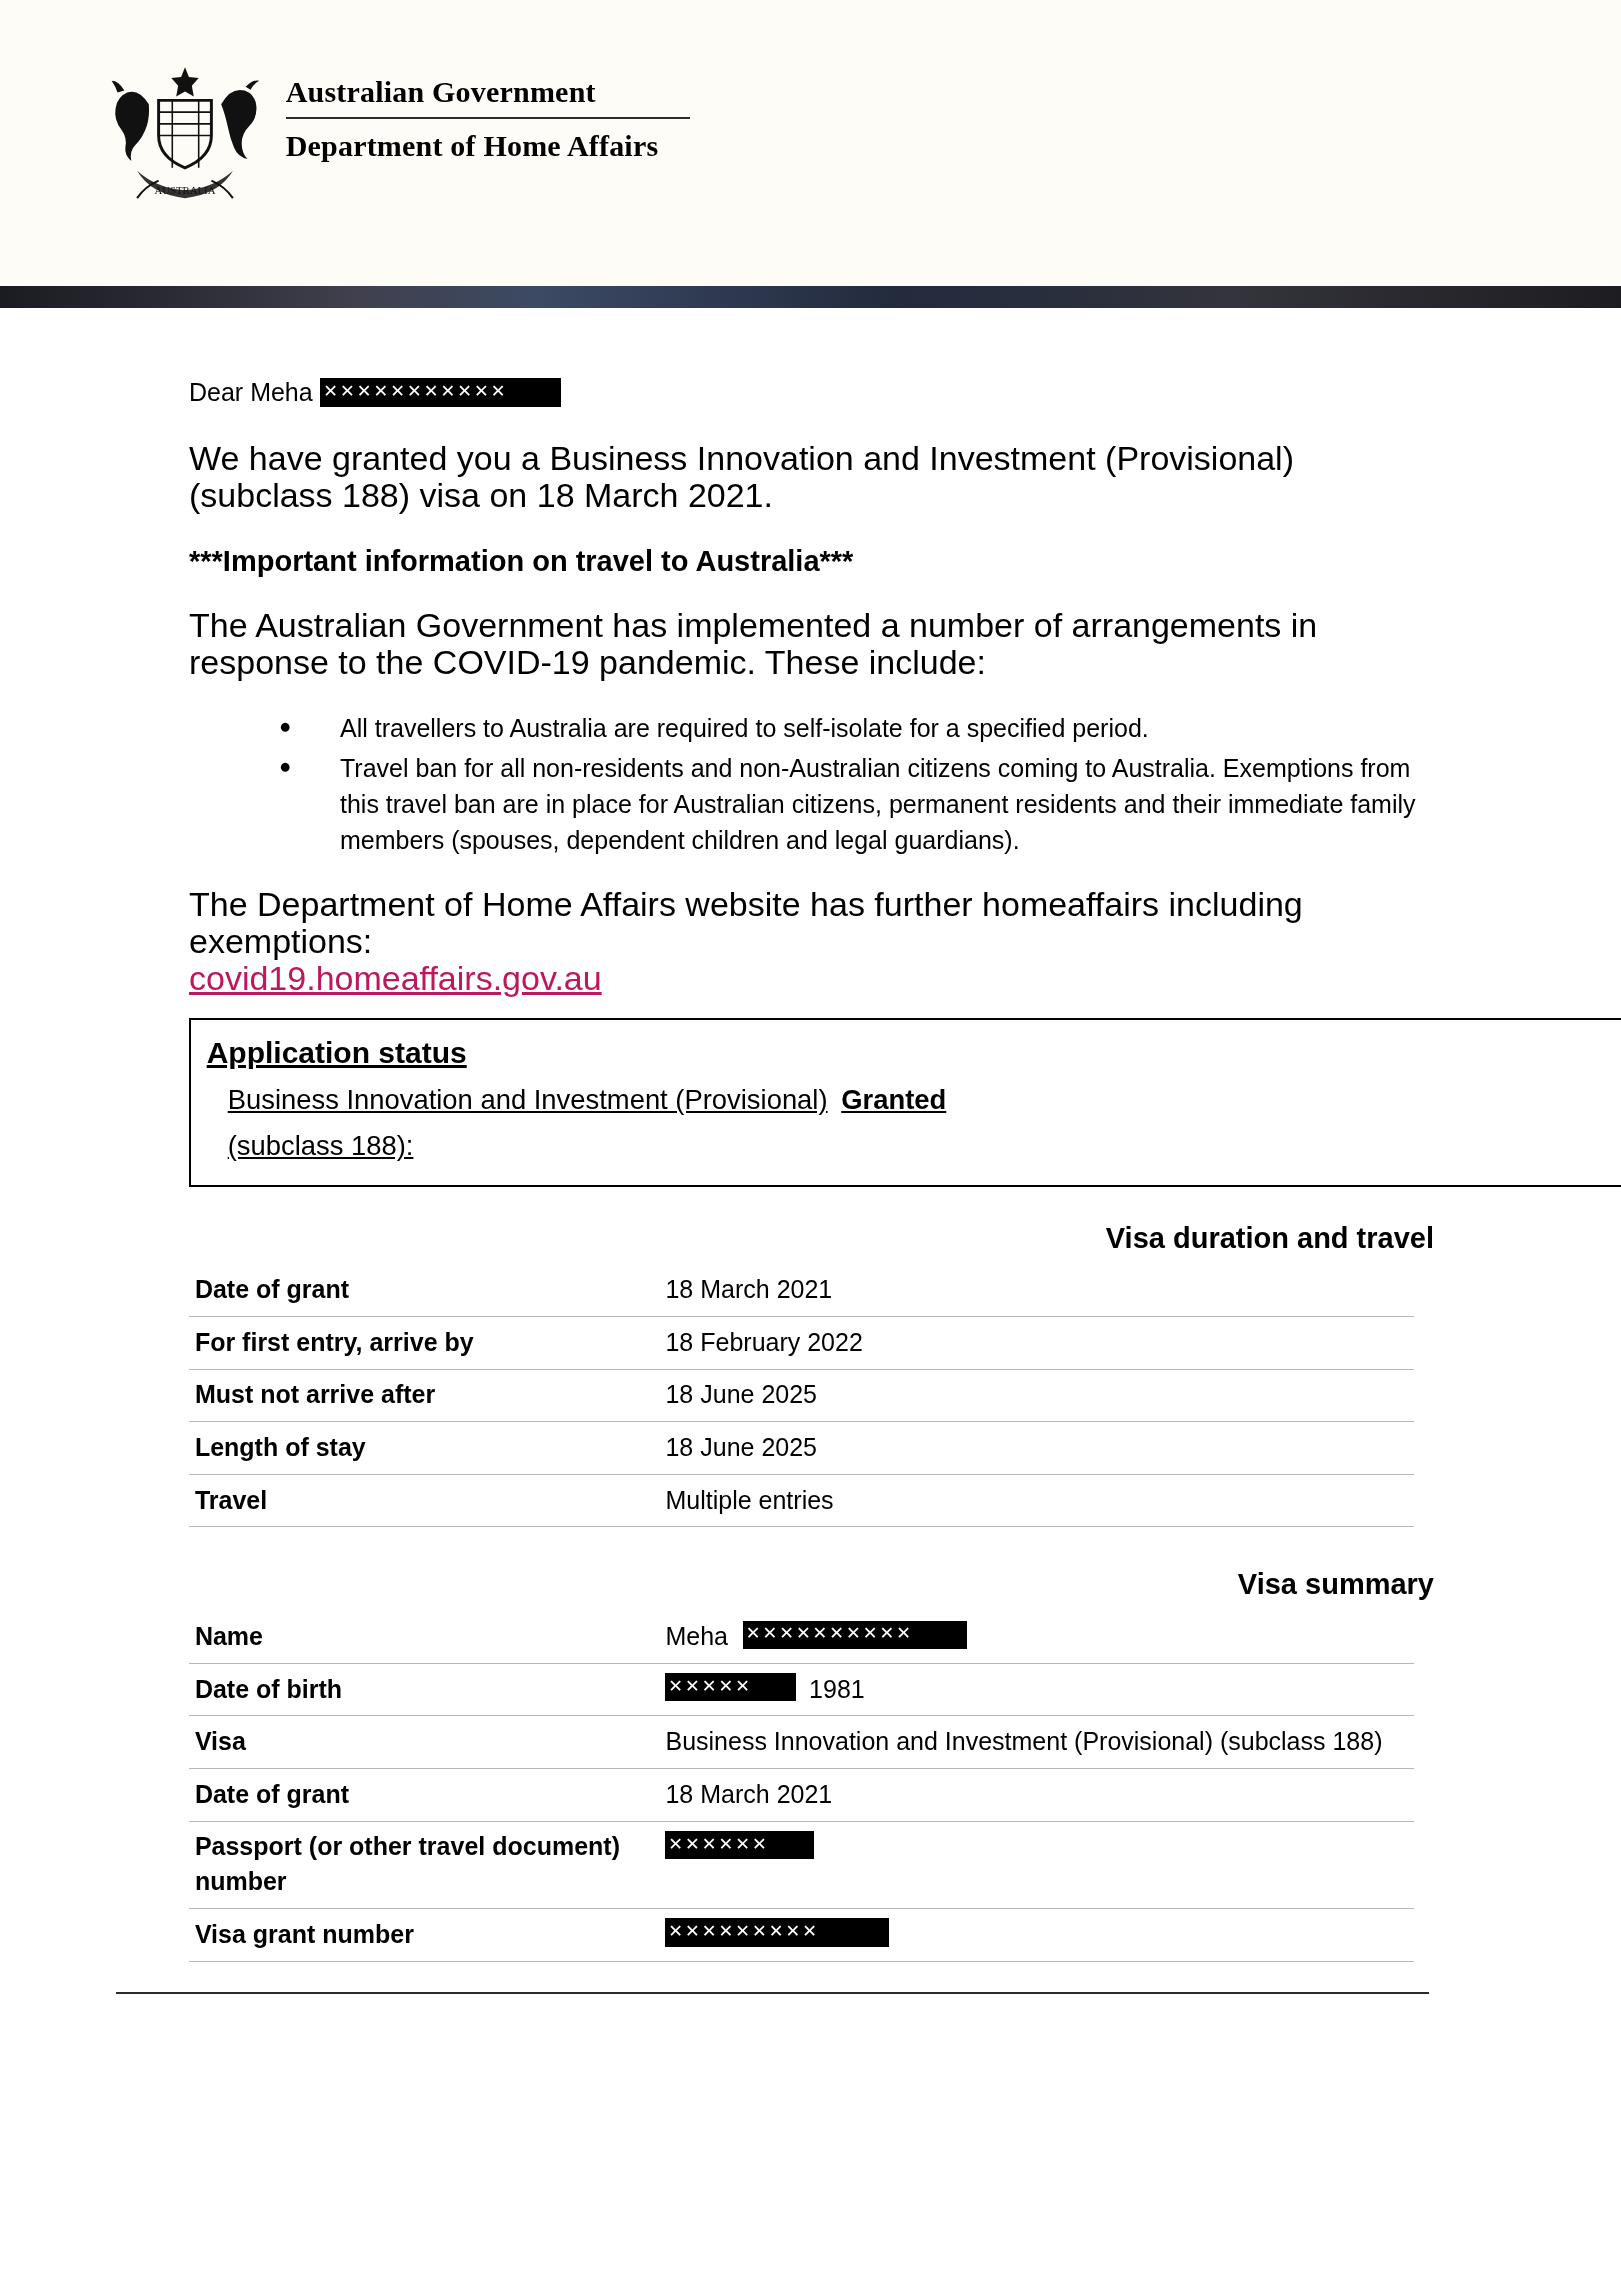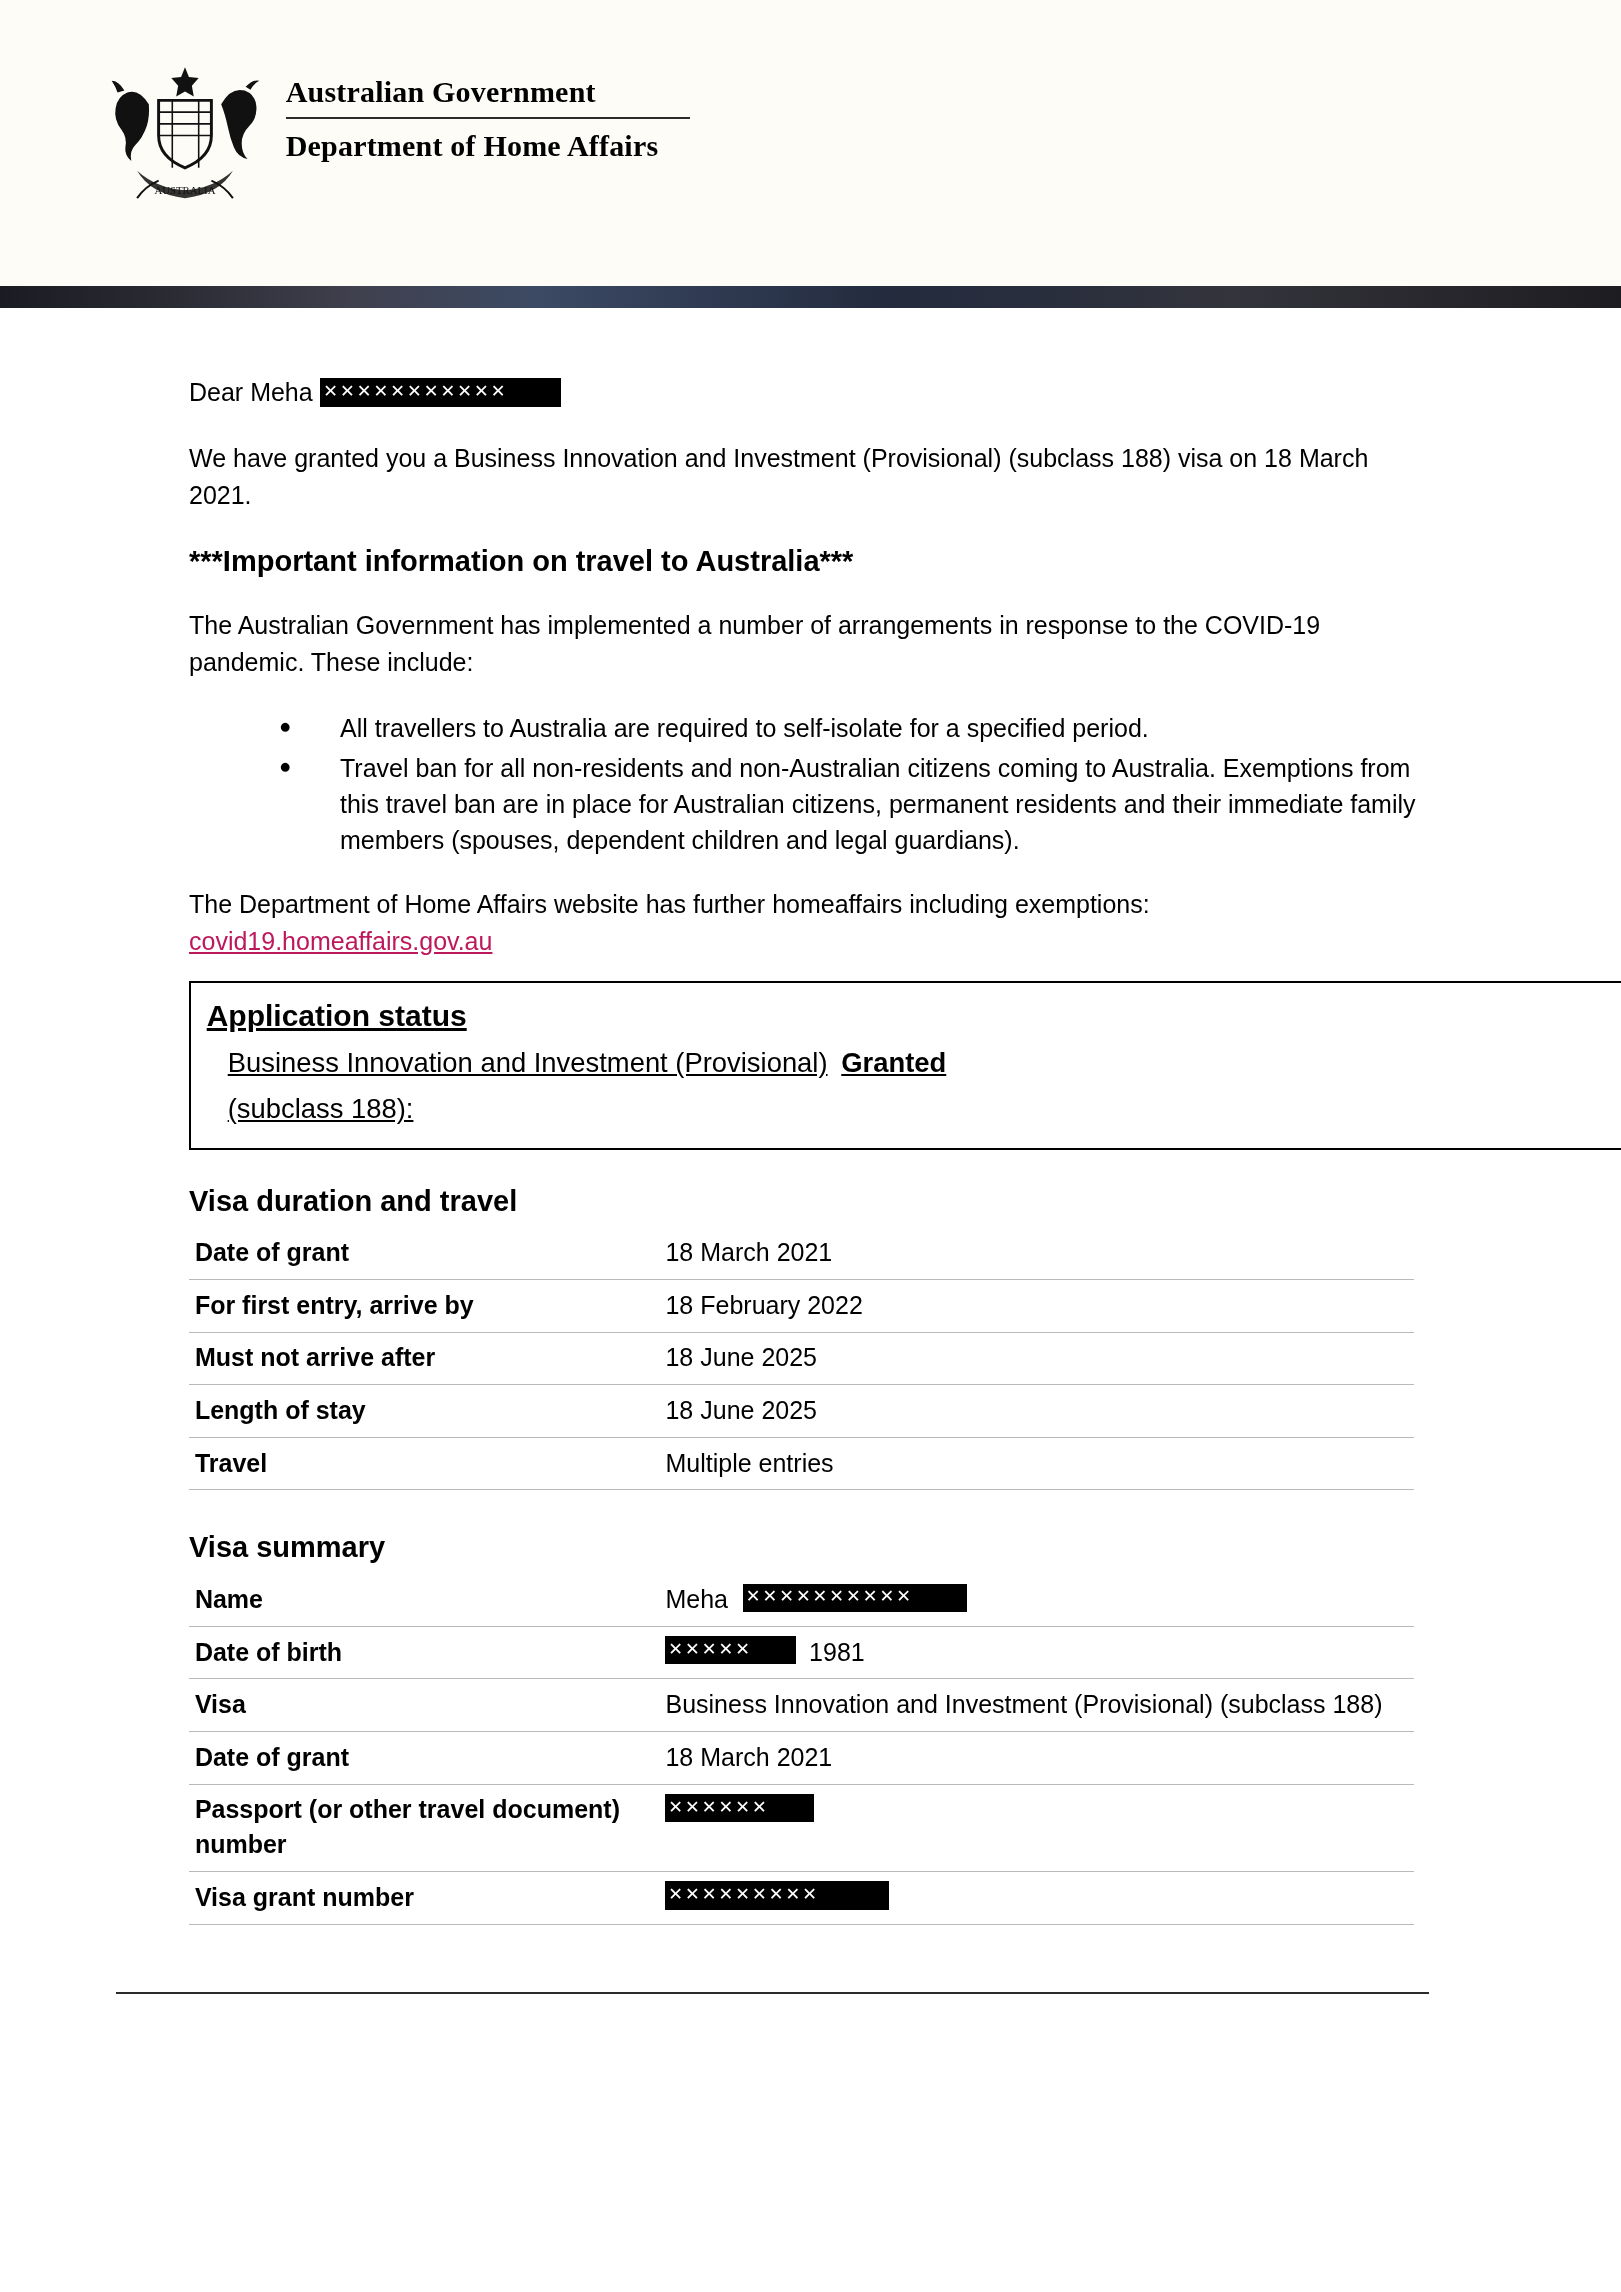--- a/index.html
+++ b/index.html
@@ -90,21 +90,21 @@
 
   
   .content {
     position: absolute;
     left: 189px;
     top: 374px;
     width: 1245px;
   }
 
   p.para {
-    font-size: 25px;
+    font-size: 34px;
     line-height: 37px;
     margin: 0 0 29px 0;
     color: #000;
   }
   .salutation {
     font-size: 25px;
     line-height: 37px;
     margin: 0 0 29px 0;
     display: flex;
     align-items: center;
@@ -179,20 +179,21 @@
   .status-line .granted {
     font-weight: bold;
     margin-left: 13.7px;
   }
 
   
   h3.table-heading {
     font-size: 29px;
     font-weight: bold;
     margin: 0 0 9.8px 0;
+    text-align: right;
   }
   table.kv {
     border-collapse: collapse;
     width: 1225px;
     margin-bottom: 41px;
   }
   table.kv td {
     border-bottom: 1px solid #b9b9b9;
     padding: 7.8px 5.9px 8.8px 5.9px;
     font-size: 25px;

